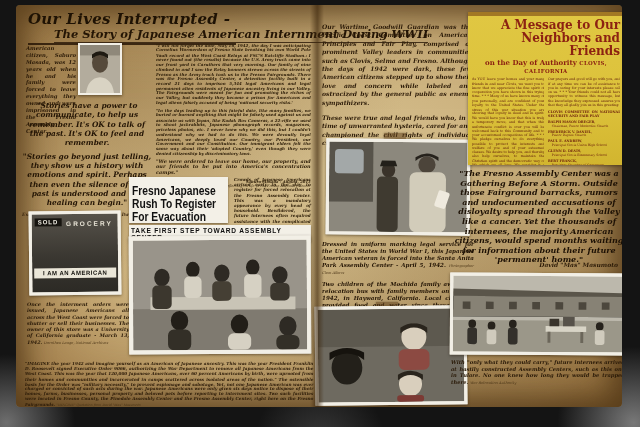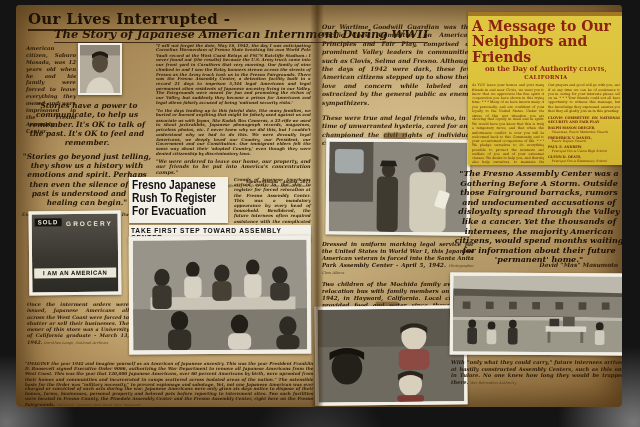--- a/index.html
+++ b/index.html
@@ -16,22 +16,22 @@
       background:
         radial-gradient(ellipse at 18% 20%, rgba(122,88,42,.38) 0, rgba(122,88,42,0) 40%),
         radial-gradient(ellipse at 85% 80%, rgba(110,78,36,.4) 0, rgba(110,78,36,0) 45%),
         radial-gradient(ellipse at 50% 45%, #d9c493 0, #cbb07c 55%, #b2905b 85%, #8f6c3c 100%),
         #c9ad79;
       border-radius:4px; overflow:hidden;
       box-shadow: inset 0 0 26px 10px rgba(64,40,12,.6), inset 0 0 70px 26px rgba(118,84,40,.35); }
   .spine { position:absolute; left:294px; top:0; width:14px; height:100%;
       background:linear-gradient(90deg, rgba(60,38,12,0) 0%, rgba(60,38,12,.55) 45%, rgba(60,38,12,.6) 55%, rgba(60,38,12,0) 100%); }
 
-  .title1 { position:absolute; left:12px; top:5px; font-size:15px; font-weight:bold; 
-      color:#1e1204; border-bottom:2px solid rgba(40,22,6,.85); padding:0 6px 1px 0; letter-spacing:.3px; }
+  .title1 { position:absolute; left:12px; top:5px; font-size:15px; font-weight:bold; font-style:italic;
+      color:#1e1204; border-bottom:2px solid rgba(40,22,6,.85); padding:0 6px 15px 0; letter-spacing:.3px; }
   .title2 { position:absolute; left:38px; top:22px; font-size:11.5px; font-weight:bold; font-style:italic;
       color:#241505; border-bottom:1.5px solid rgba(40,22,6,.8); padding-bottom:1px; }
 
   .intro { position:absolute; left:10px; top:40px; width:50px; font-size:5.3px; line-height:1.3;
       font-style:italic; font-weight:bold; color:#2c1b08; text-align:justify; }
 
   .photo { background:#f0ece0; border:3px solid #f2efe6; box-shadow:0 1px 3px rgba(30,18,4,.55); position:absolute; overflow:hidden; }
   .photo svg { display:block; width:100%; height:100%; }
   .tape { position:absolute; width:22px; height:7px; background:rgba(96,66,30,.55); box-shadow:0 0 2px rgba(40,25,8,.5); }
 
@@ -56,21 +56,21 @@
   .credit { font-style:italic; font-weight:normal; font-size:3.6px; color:#4a3416; }
 
   .main-col { position:absolute; left:140px; top:38px; width:238px; transform:scale(.65); transform-origin:0 0;
       color:#30200a; font-style:italic; font-weight:bold; }
   .main-col p { font-size:6.2px; line-height:1.18; text-align:justify; margin-bottom:5px; }
   .main-col .p3 { font-size:7.6px; }
   .main-col .attr { text-align:right; font-size:5.8px; font-weight:bold; }
   .main-col .attr2 { text-align:right; font-size:5.4px; font-weight:normal; }
 
   .headline-box { position:absolute; left:113px; top:172px; width:99px; height:46px; background:#f3f0e7;
-      box-shadow:0 1px 2px rgba(30,18,4,.5); padding:2px 3px; }
+      box-shadow:0 1px 2px rgba(30,18,4,.5); padding:8px 3px; }
   .headline-box div { font-family:"Liberation Sans",sans-serif; font-weight:bold; color:#111;
       font-size:12.5px; line-height:1.04; transform:scaleX(.82); transform-origin:0 0; white-space:nowrap; }
   .reg-note { position:absolute; left:218px; top:172px; width:118px; transform:scale(.65); transform-origin:0 0;
       font-size:6.4px; line-height:1.25; font-style:italic; font-weight:bold; color:#30200a; text-align:justify; }
   .reg-note .credit { font-size:5px; }
   .subhead { position:absolute; left:113px; top:220px; width:182px; background:#f3f0e7; color:#101010;
       font-family:"Liberation Sans",sans-serif; font-weight:bold; font-size:6.6px; letter-spacing:.8px;
       padding:1.5px 2px; box-shadow:0 1px 2px rgba(30,18,4,.45); }
   .reg-photo { left:113px; top:231px; width:182px; height:118px; border-width:4px; transform:rotate(-.3deg); }
 
@@ -81,21 +81,21 @@
   .rp-paras { position:absolute; left:306px; top:18px; width:150px; font-style:italic; font-weight:bold; color:#2c1b08; }
   .rp-paras p { font-size:6.1px; line-height:1.38; text-align:justify; margin-bottom:7px; }
   .veteran { left:310px; top:134px; width:144px; height:96px; transform:rotate(.5deg); }
   .rp-caps { position:absolute; left:306px; top:236px; width:152px; }
   .rp-caps .cap { font-size:5.6px; line-height:1.26; font-style:italic; font-weight:bold; color:#241505; text-align:justify; margin-bottom:5px; }
   .children { left:299px; top:301px; width:152px; height:99px; transform:rotate(-.6deg); }
 
   .clipping { position:absolute; left:452px; top:7px; width:156px; height:153px;
       background:linear-gradient(180deg, #e0c742 0%, #dcc13a 60%, #d2b52f 100%);
       border-top:4px solid rgba(122,70,28,.55); box-shadow:0 1px 3px rgba(30,18,4,.5); padding:3px 4px; overflow:hidden; }
-  .clip-h1 { font-size:14px; font-weight:bold; color:#8c2212; text-align:left; line-height:1.1; }
+  .clip-h1 { font-size:12px; font-weight:bold; color:#8c2212; text-align:right; line-height:1.1; }
   .clip-h2 { font-size:7px; font-weight:bold; color:#8c2212; text-align:center; line-height:1.15; margin-bottom:2px; }
   .clip-h2 .loc { font-size:5.4px; letter-spacing:.4px; }
   .clip-cols { display:flex; gap:4px; }
   .clip-col { width:132px; transform:scale(.55); transform-origin:0 0; font-size:6px; line-height:1.3;
       color:#5e1b0c; text-align:justify; height:240px; }
   .clip-col-wrap { width:74px; height:132px; overflow:hidden; }
   .committee { margin-top:4px; color:#6b1d0c; }
   .c-title { font-size:6.2px; font-weight:bold; line-height:1.25; margin-bottom:3px; }
   .member { margin-bottom:3px; }
   .m-name { font-size:6px; font-weight:bold; }

